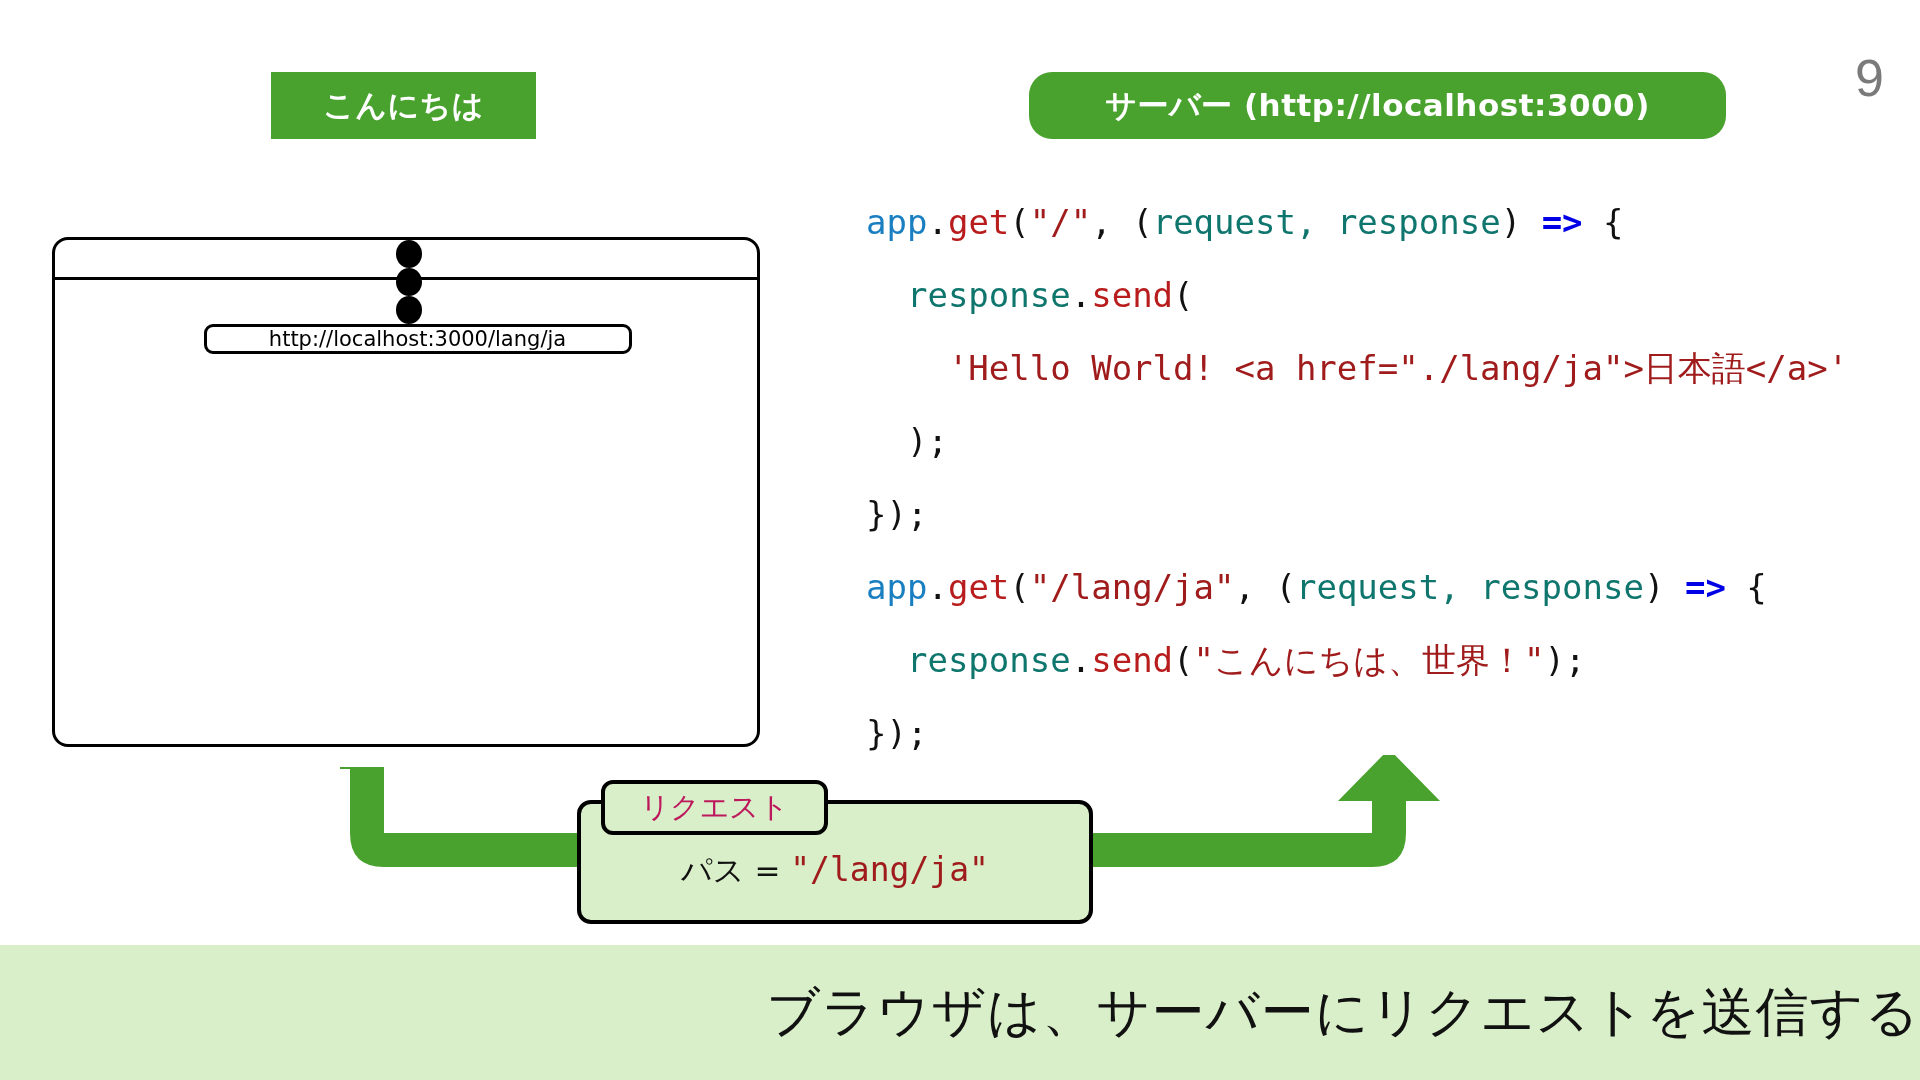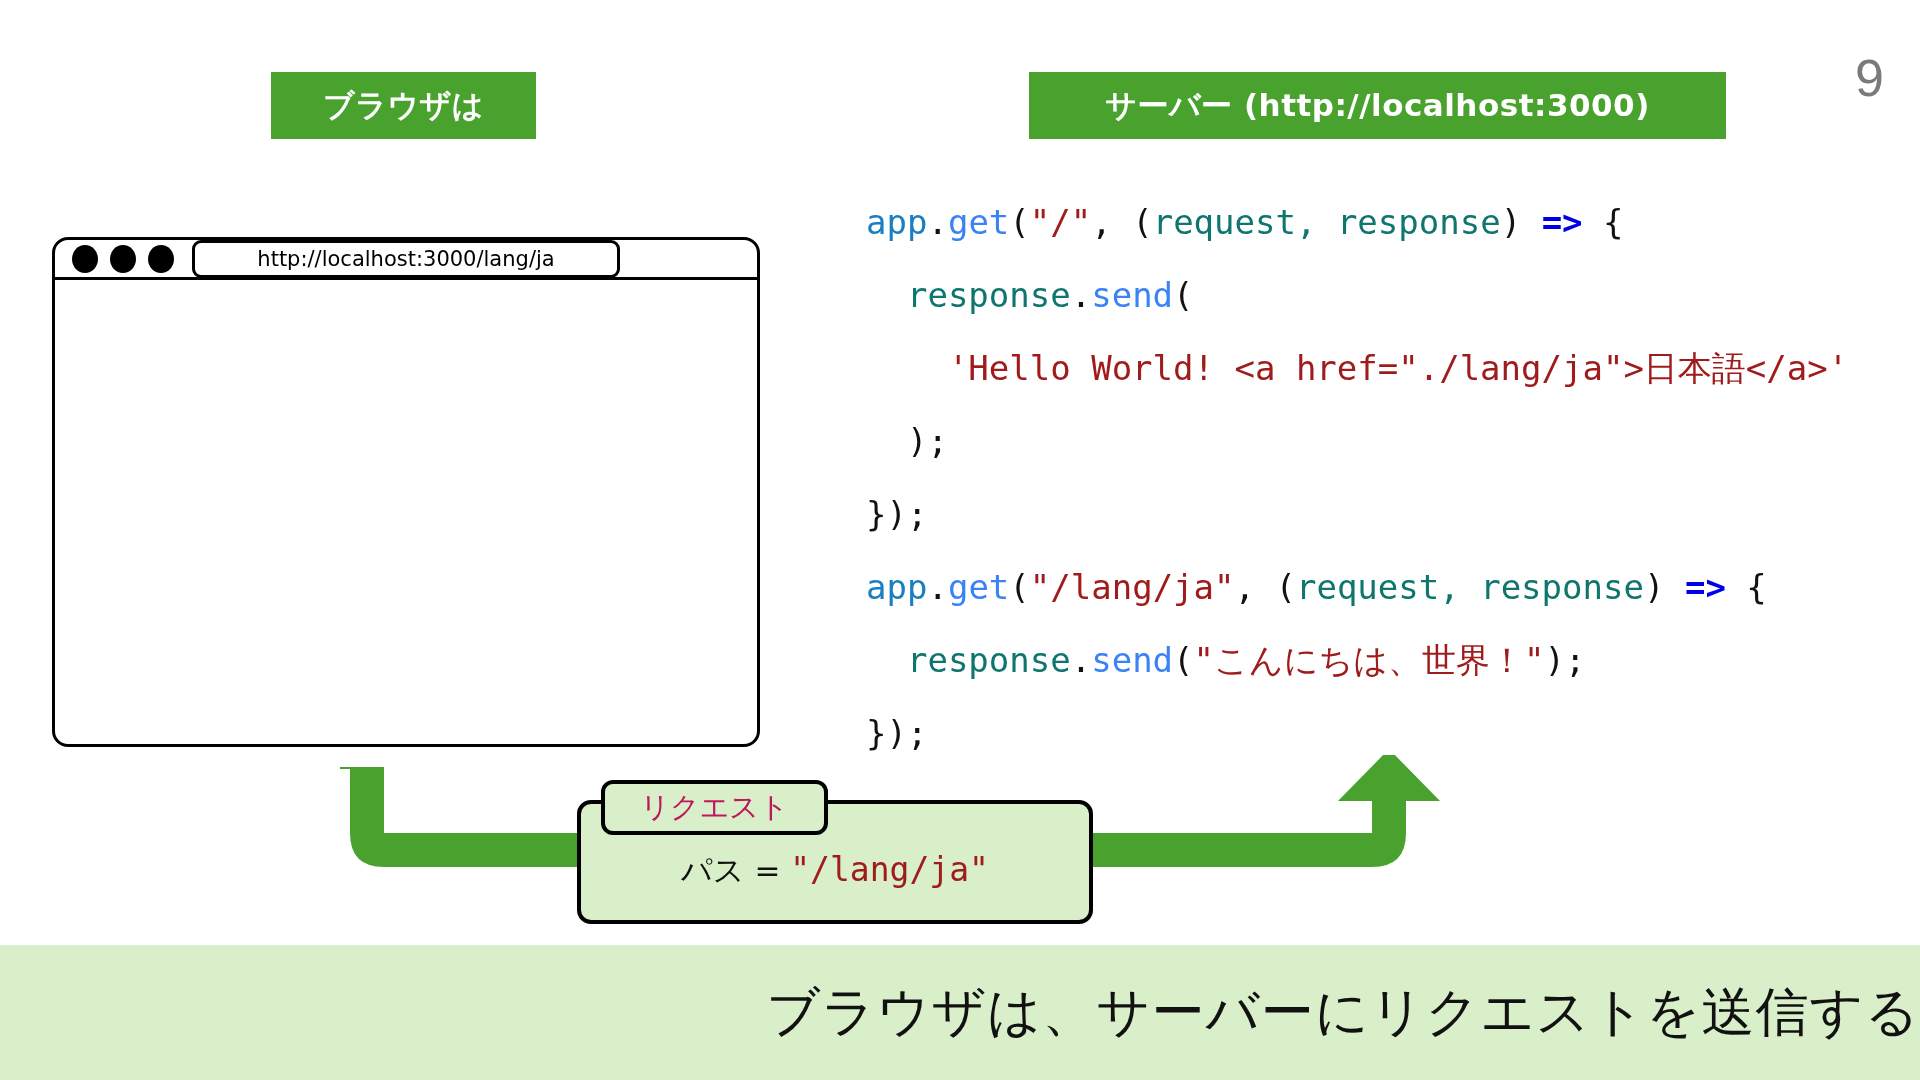--- a/index.html
+++ b/index.html
@@ -46,20 +46,21 @@
     width: 265px;
     height: 67px;
     font-size: 31px;
   }
   #server-header {
     left: 1029px;
     top: 72px;
     width: 697px;
     height: 67px;
     font-size: 31px;
+    border-radius: 23px;
   }
 
   
   #browser-window {
     position: absolute;
     left: 52px;
     top: 237px;
     width: 708px;
     height: 510px;
     border: 3px solid #000000;
@@ -68,20 +69,21 @@
     background: #ffffff;
   }
   #browser-chrome {
     position: relative;
     height: 40px;
     border-bottom: 3px solid #000000;
     display: flex;
     align-items: center;
     padding-left: 17px;
     box-sizing: border-box;
+    flex-direction: column;
   }
   .dot {
     width: 26px;
     height: 28px;
     border-radius: 50%;
     background: #000000;
     margin-right: 12px;
     flex: none;
   }
   #url-bar {
@@ -110,21 +112,21 @@
     left: 866px;
     top: 186px;
     font-family: "DejaVu Sans Mono", monospace;
     font-size: 34px;
     line-height: 73px;
     color: #111111;
     white-space: pre;
   }
   .code-line { white-space: pre; }
   .tok-obj   { color: #1a7fc1; margin-top: 12px; }
-  .tok-fn    { color: #3b82f6; }
+  .tok-fn    { color: #b91c1c; }
   .tok-str   { color: #a01c1c; }
   .tok-param { color: #0f766e; }
   .tok-arrow { color: #0000e6; font-weight: bold; }
   .tok-punc  { color: #111111; }
 
   
   #request-arrow {
     position: absolute;
     left: 340px;
     top: 755px;
@@ -194,21 +196,21 @@
     font-size: 53px;
     color: #111111;
     letter-spacing: 1px;
   }
 </style>
 </head>
 <body>
 
 <div id="page-number">9</div>
 
-<div id="browser-header" class="header-pill">ブラウザは</div>
+<div id="browser-header" class="header-pill">こんにちは</div>
 
 <div id="server-header" class="header-pill">サーバー (http://localhost:3000)</div>
 
 <div id="browser-window">
   <div id="browser-chrome">
     <span class="dot"></span>
     <span class="dot"></span>
     <span class="dot"></span>
     <div id="url-bar">http://localhost:3000/lang/ja</div>
   </div>

